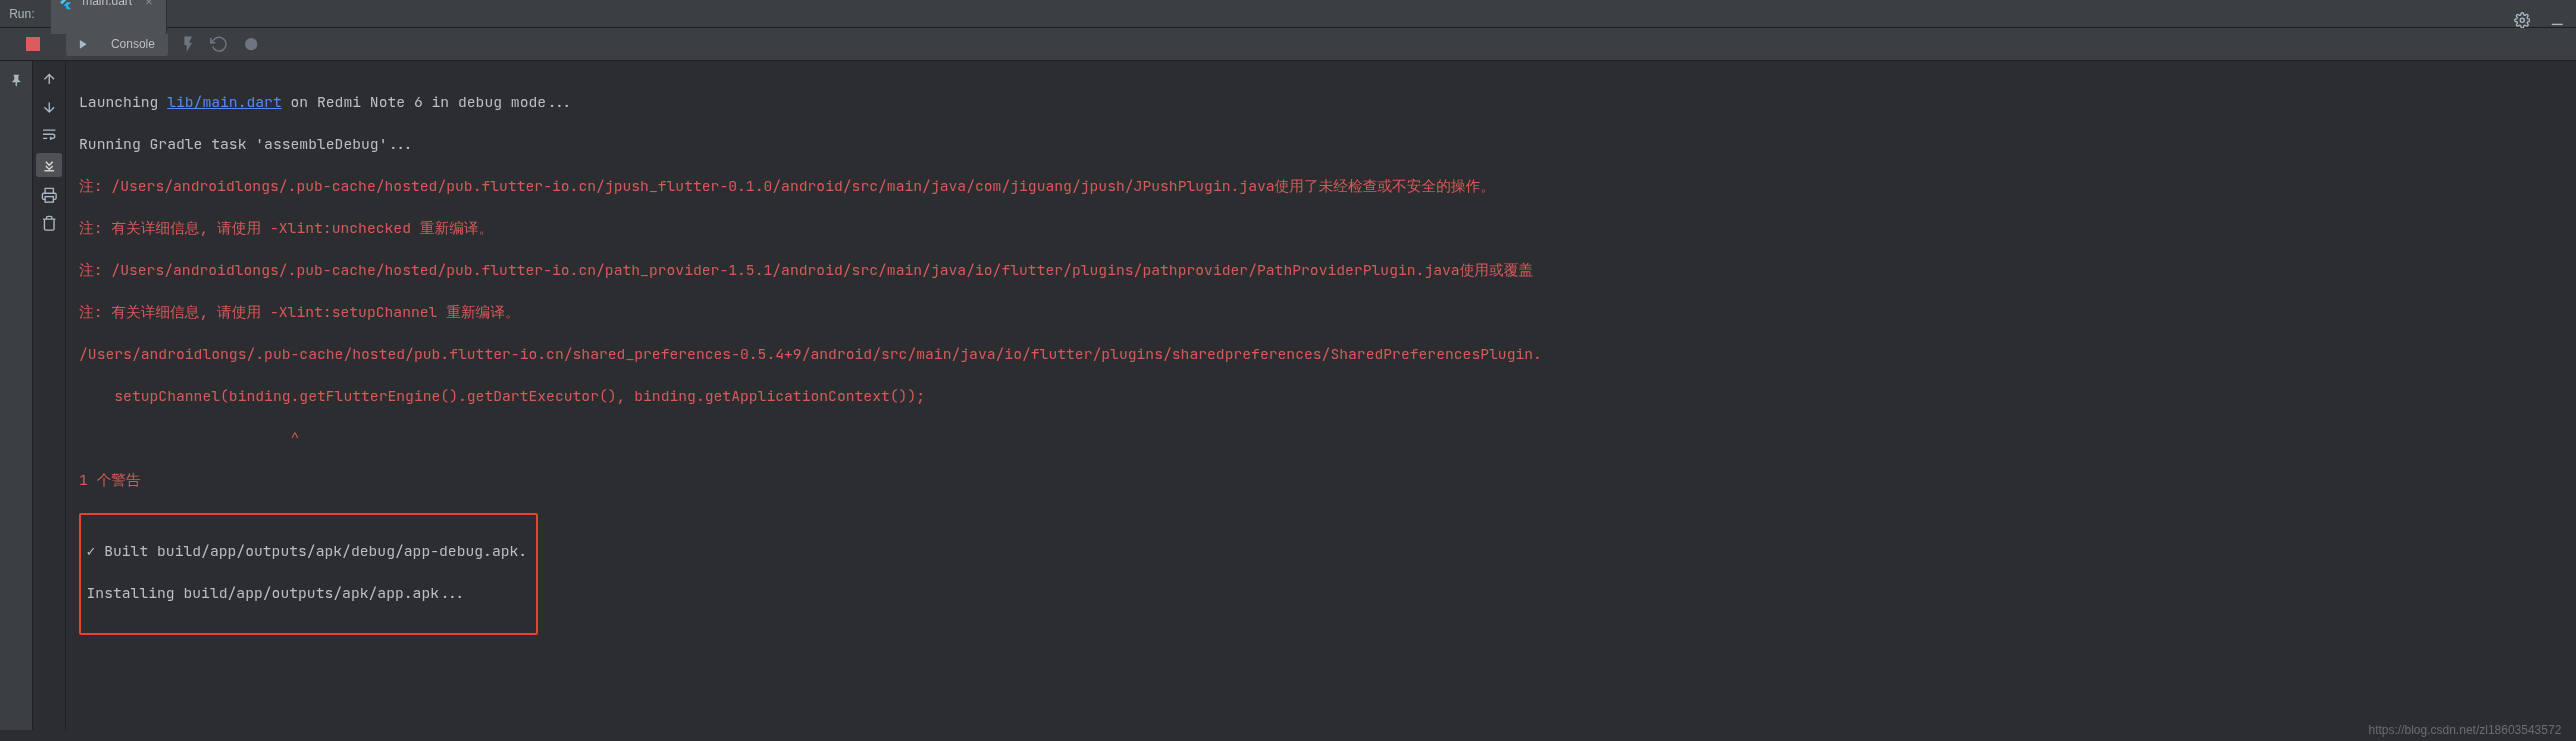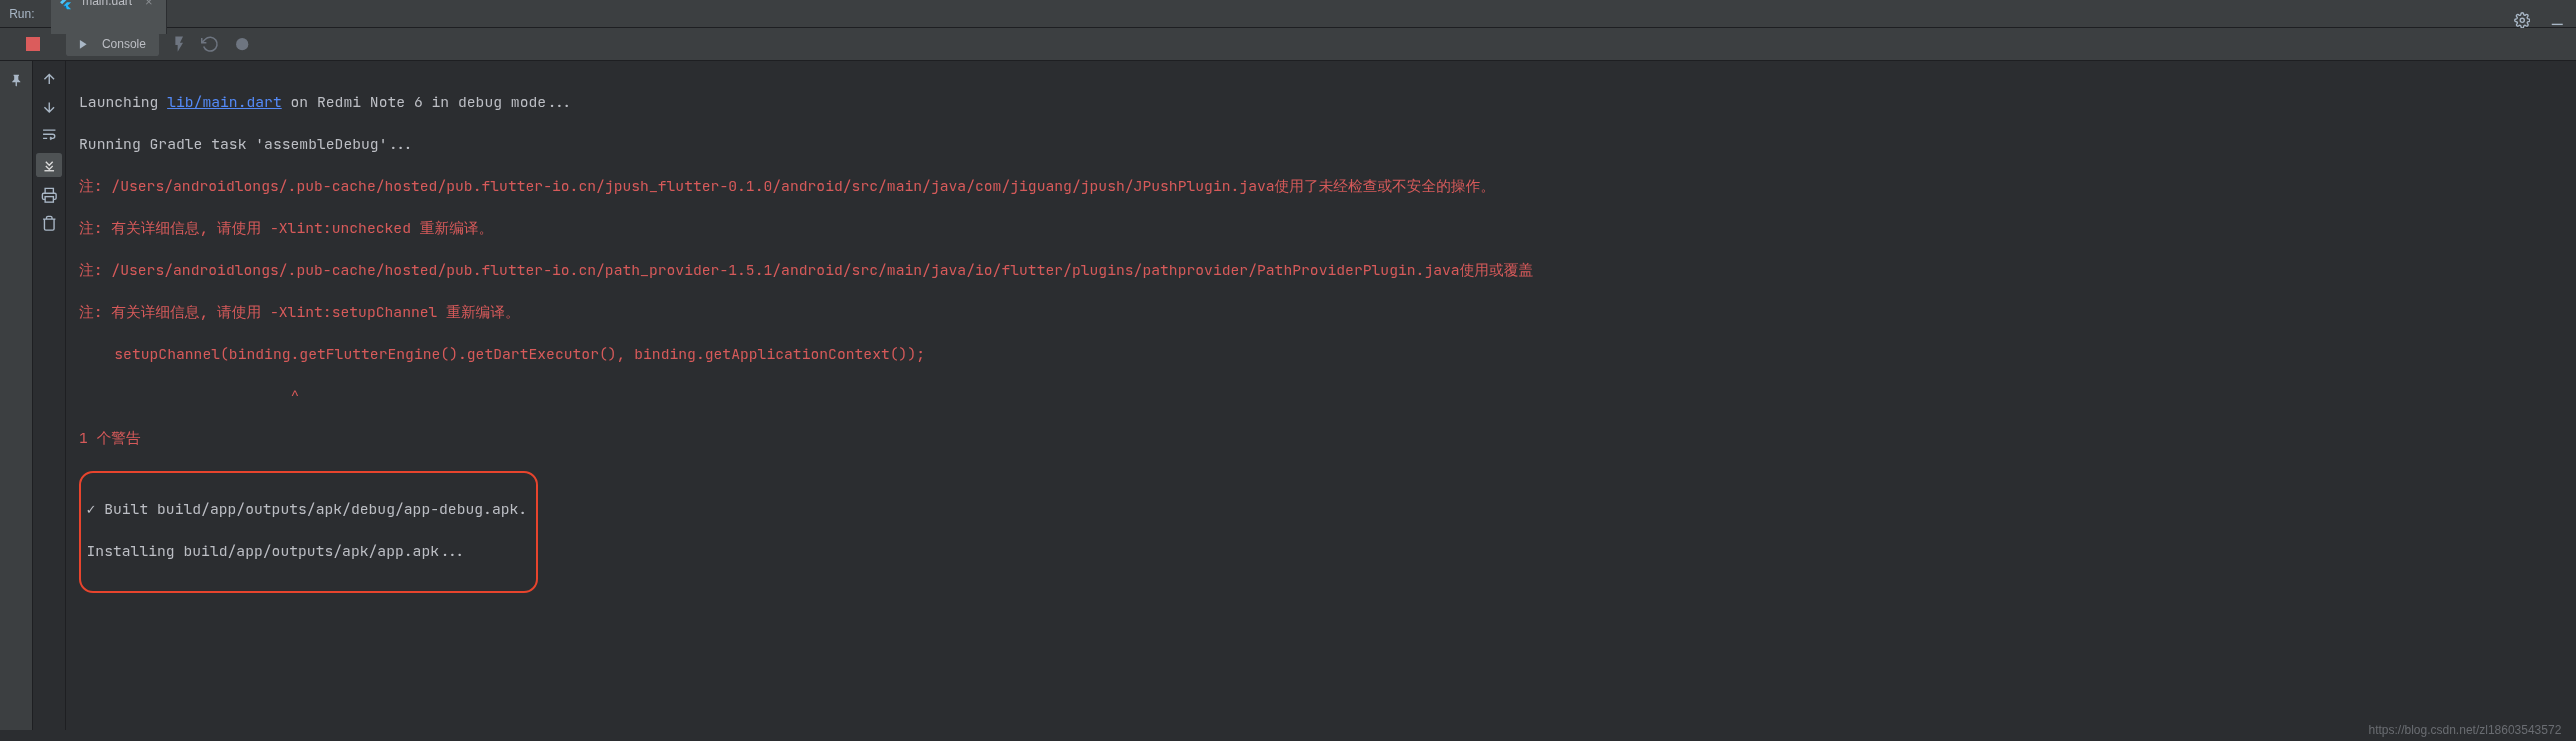--- a/index.html
+++ b/index.html
@@ -68,21 +68,21 @@
     justify-content: center;
   }
   .stop-btn {
     width: 14.7px;
     height: 14.7px;
     background: #db5c5c;
   }
   .console-btn {
     display: flex;
     align-items: flex-start;
-    gap: 12px;
+    gap: 21px;
     background: #4e5254;
     padding: 4.6px 13px 4.6px 9.2px;
     align-self: center;
     border-radius: 2.8px;
   }
   .console-play {
     width: 14.7px;
     height: 14.7px;
   }
   .console-label { color: #bcbec4; font-size: 12px; }
@@ -148,21 +148,21 @@
     line-height: 21px;
     white-space: pre;
     overflow: hidden;
     position: relative;
   }
   .line { color: #bcbec4; }
   .line .link { color: #548af7; text-decoration: underline; }
   .line.err { color: #d75a5a; }
   .highlight-box {
     border: 2.8px solid #e8442d;
-    border-radius: 14px;
+    border-radius: 2px;
     padding: 3.7px 13px 9.2px 5.5px;
     margin-top: 1.8px;
     width: 459px;
   }
   .watermark {
     position: absolute;
     right: 14.7px;
     bottom: 5.5px;
     color: #6a6d72;
     font-size: 12px;
@@ -269,20 +269,21 @@
         </svg>
       </div>
   </div>
   <div class="console-output">
 <div class="line"><span>Launching </span><a class="link">lib/main.dart</a><span> on Redmi Note 6 in debug mode...</span></div>
 <div class="line">Running Gradle task 'assembleDebug'...</div>
 <div class="line err">注: /Users/androidlongs/.pub-cache/hosted/pub.flutter-io.cn/jpush_flutter-0.1.0/android/src/main/java/com/jiguang/jpush/JPushPlugin.java使用了未经检查或不安全的操作。</div>
 <div class="line err">注: 有关详细信息, 请使用 -Xlint:unchecked 重新编译。</div>
 <div class="line err">注: /Users/androidlongs/.pub-cache/hosted/pub.flutter-io.cn/path_provider-1.5.1/android/src/main/java/io/flutter/plugins/pathprovider/PathProviderPlugin.java使用或覆盖</div>
 <div class="line err">注: 有关详细信息, 请使用 -Xlint:setupChannel 重新编译。</div>
+<div class="line err">/Users/androidlongs/.pub-cache/hosted/pub.flutter-io.cn/shared_preferences-0.5.4+9/android/src/main/java/io/flutter/plugins/sharedpreferences/SharedPreferencesPlugin.</div>
 <div class="line err">    setupChannel(binding.getFlutterEngine().getDartExecutor(), binding.getApplicationContext());</div>
 <div class="line err">                        ^</div>
 <div class="line err">1 个警告</div>
 <div class="highlight-box">
 <div class="line">✓ Built build/app/outputs/apk/debug/app-debug.apk.</div>
 <div class="line">Installing build/app/outputs/apk/app.apk...</div>
 </div>
   </div>
 </div>
 

